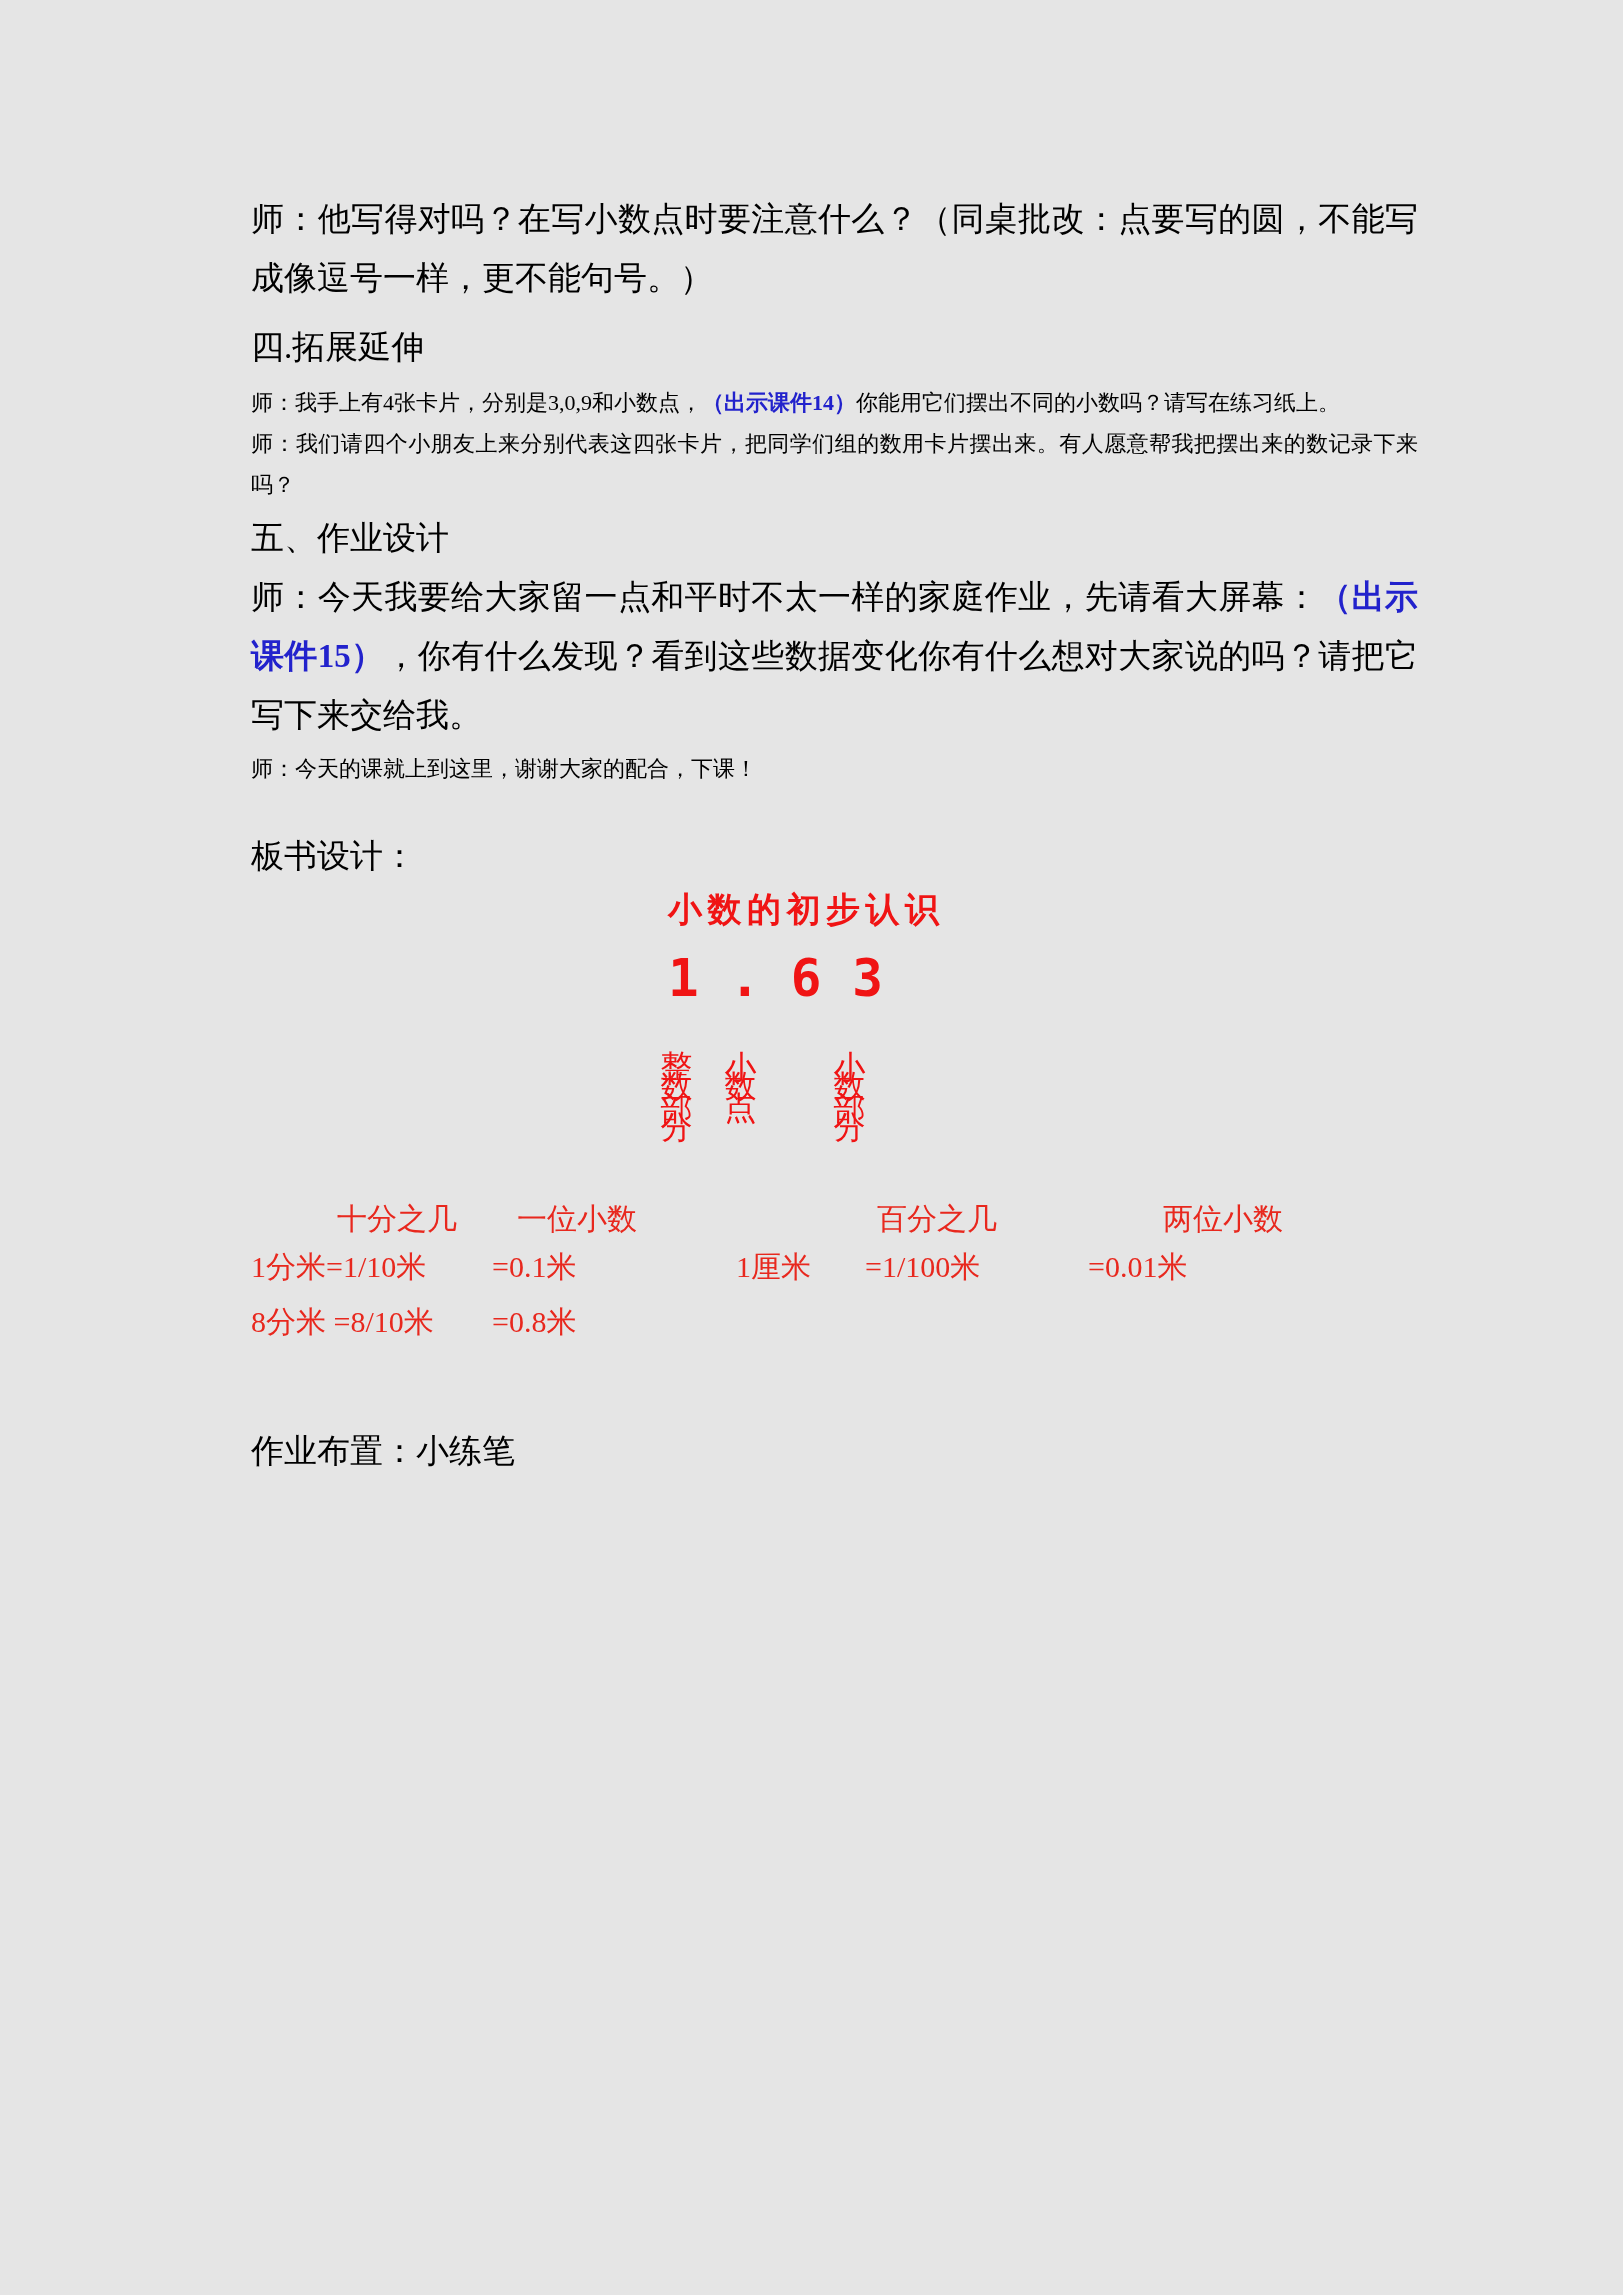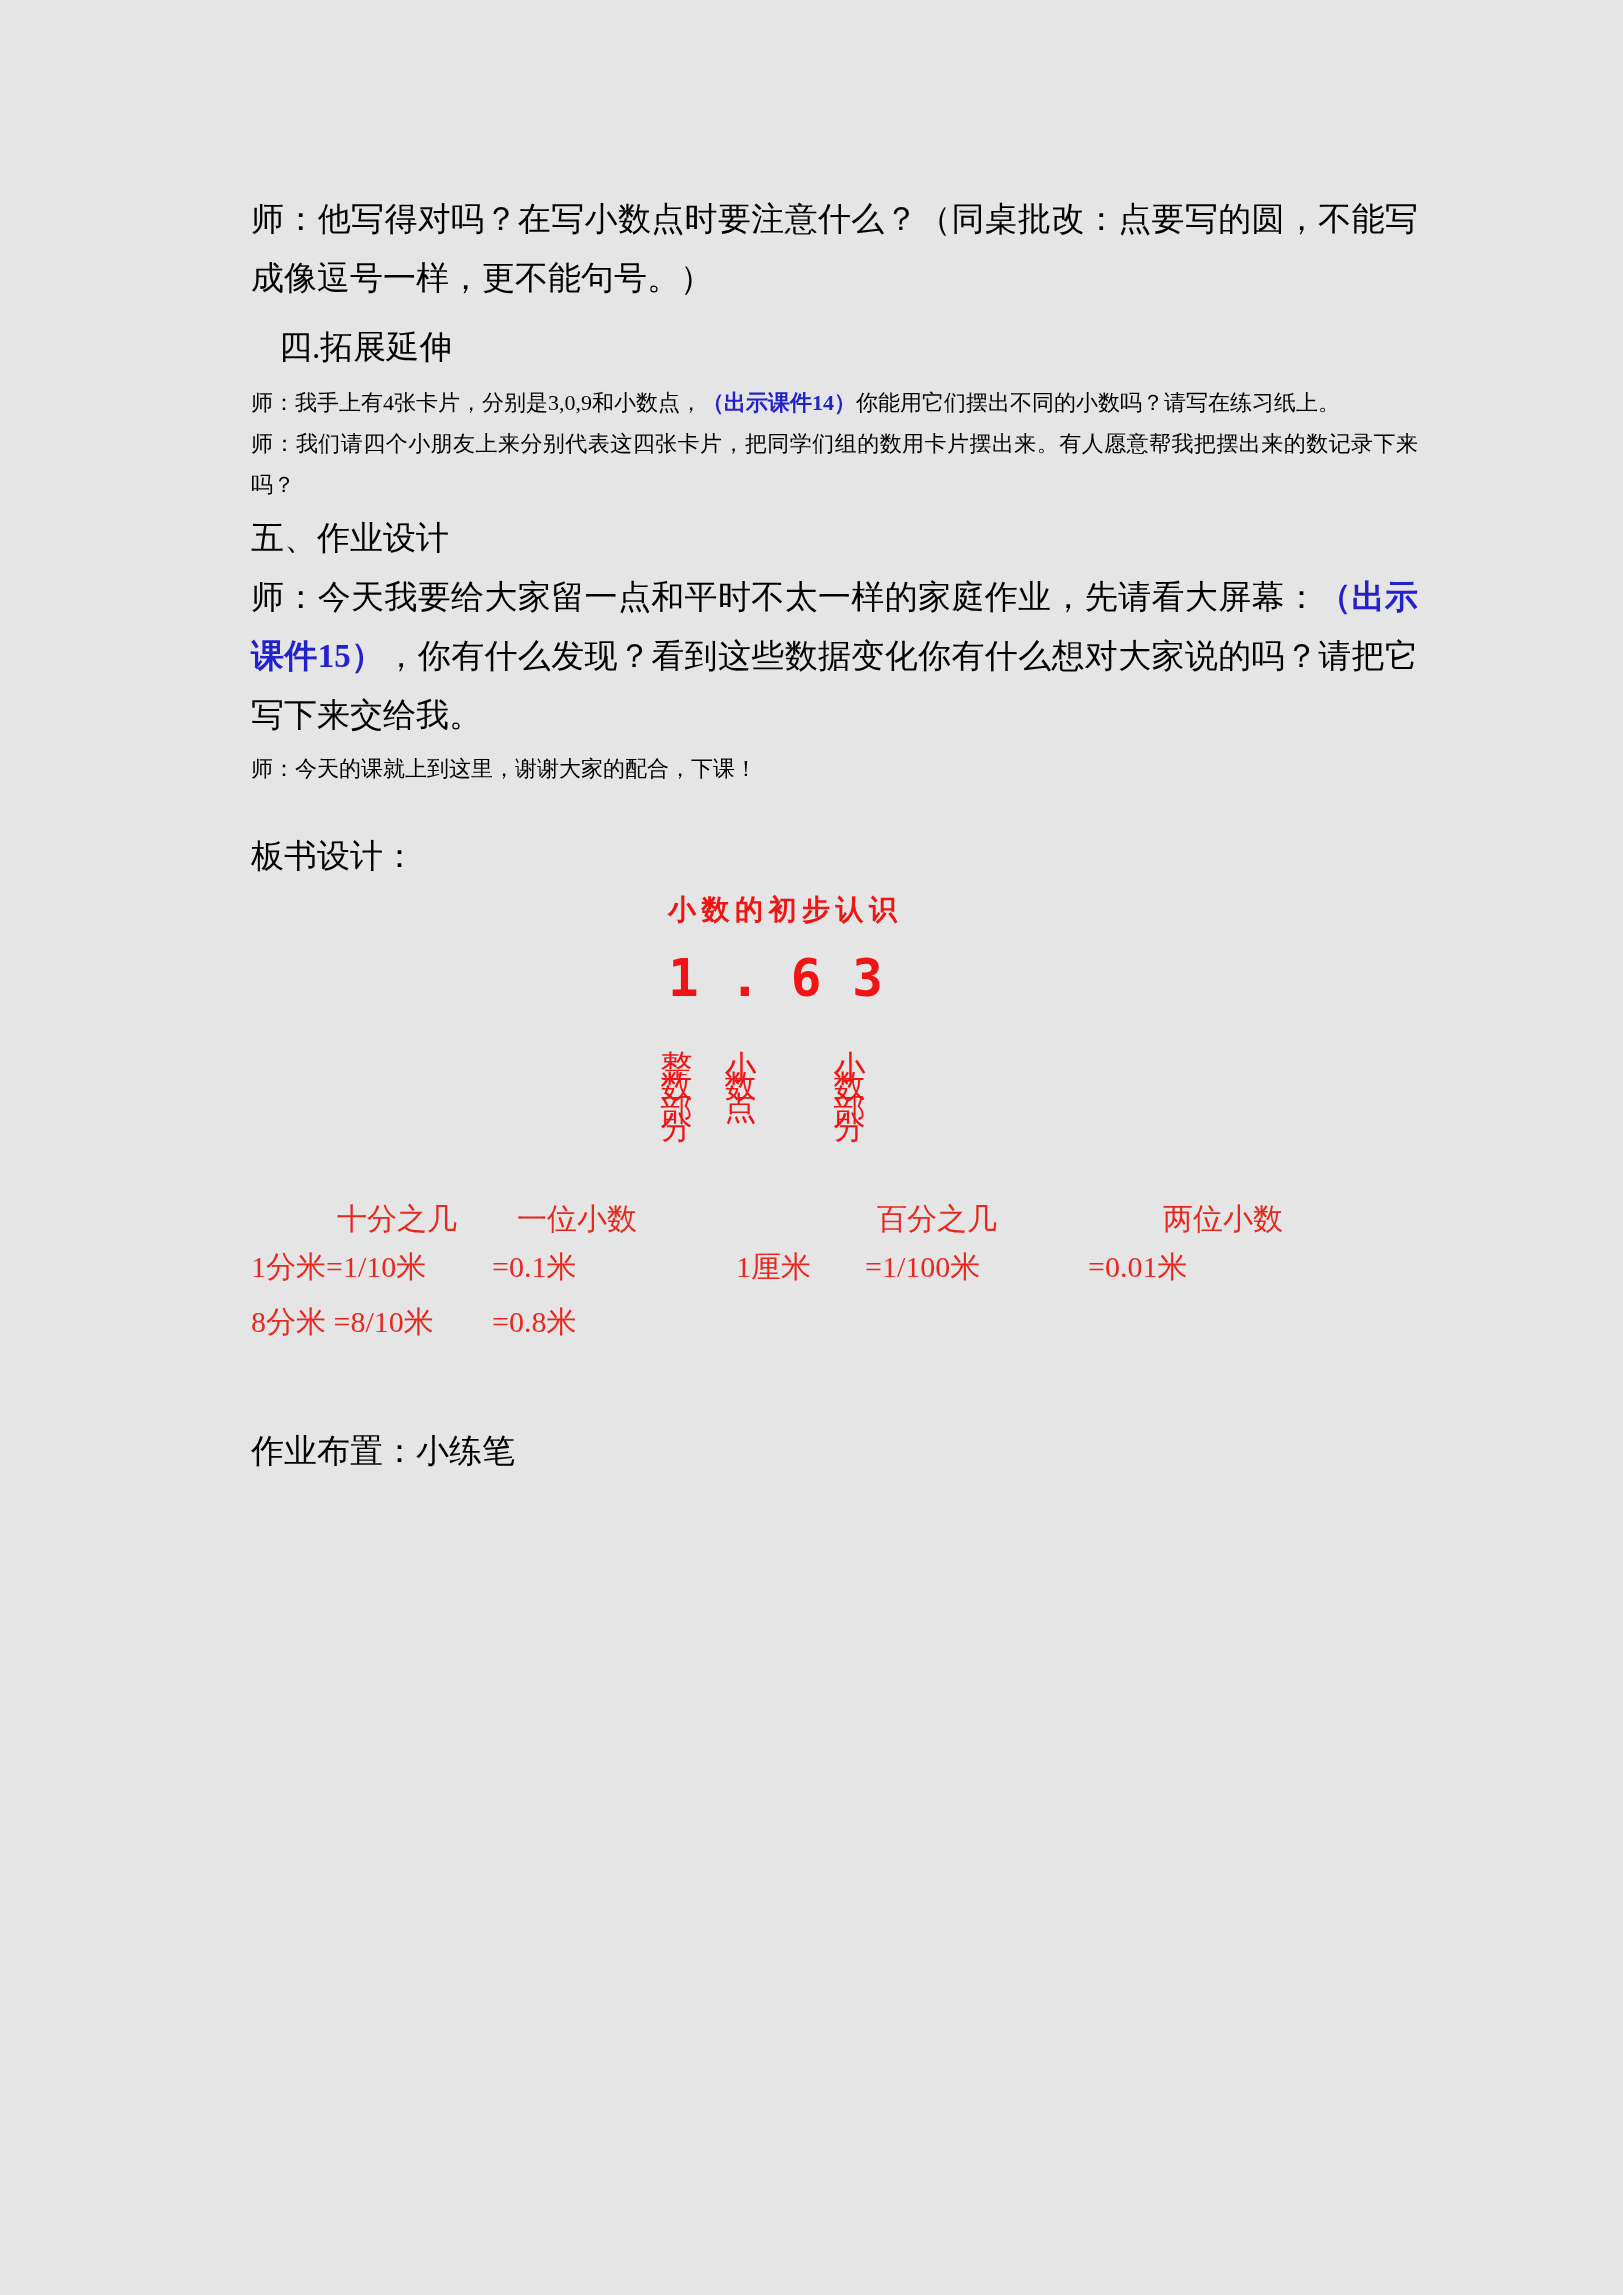--- a/index.html
+++ b/index.html
@@ -4,28 +4,28 @@
 <style>
   html,body{margin:0;padding:0;background:#ffffff;}
   .page{
     width:1623px;height:2295px;background:#e5e5e5;position:relative;overflow:hidden;
     font-family:"Liberation Serif","DejaVu Serif",serif;color:#000000;
   }
   .content{padding:190px 205px 0 251px;}
   p{margin:0;}
   .lg{font-size:33px;line-height:59px;text-align:justify;}
   .sm{font-size:22px;line-height:41px;text-align:justify;}
-  .heading4{margin-top:9.5px;margin-left:28px;}
+  .heading4{margin-top:9.5px;}
   .after-heading{margin-top:5.5px;}
   .heading5{margin-top:4.1px;}
   .p-end{margin-top:2.7px;}
   .blue{color:#2222cc;font-weight:bold;}
   .board-label{margin-top:38px;}
   .board-title{
-    margin:0 0 0 417px;font-size:28px;line-height:48px;font-weight:bold;
+    margin:0 0 0 417px;font-size:34px;line-height:48px;font-weight:bold;
     color:#f01414;letter-spacing:5.5px;white-space:nowrap;
   }
   .num{
     font-family:"DejaVu Sans Mono",monospace;font-size:51px;line-height:75px;
     font-weight:bold;color:#f01414;white-space:pre;
   }
   .num1{margin-left:417px;margin-top:6.8px;}
   .num2{margin-left:394px;}
   .cols{display:flex;align-items:flex-start;margin-left:409px;margin-top:9.5px;}
   .vcol{

